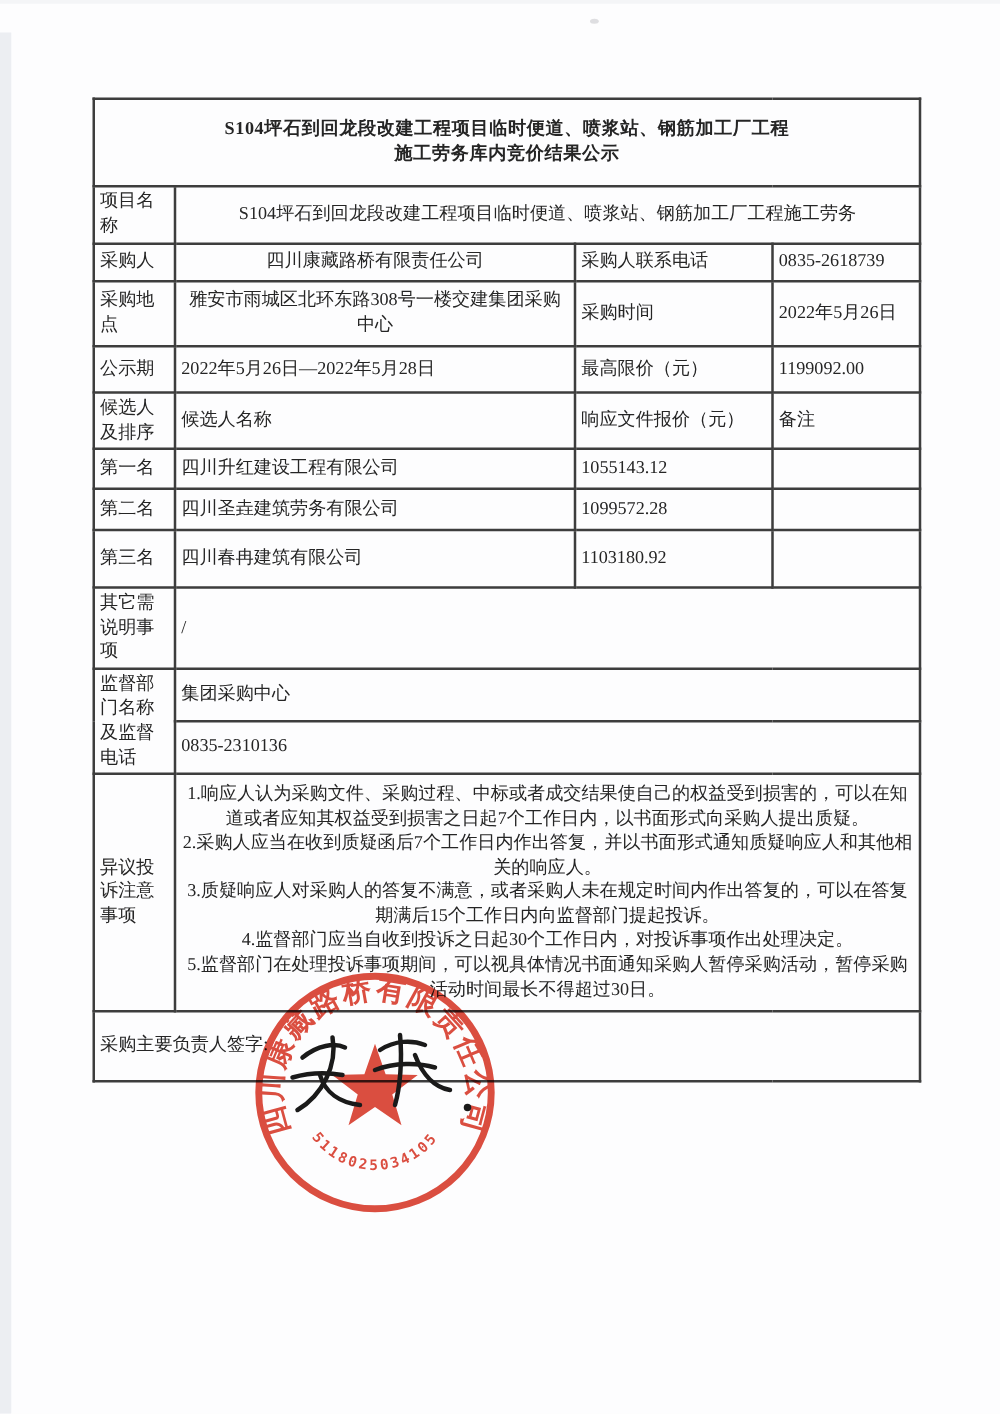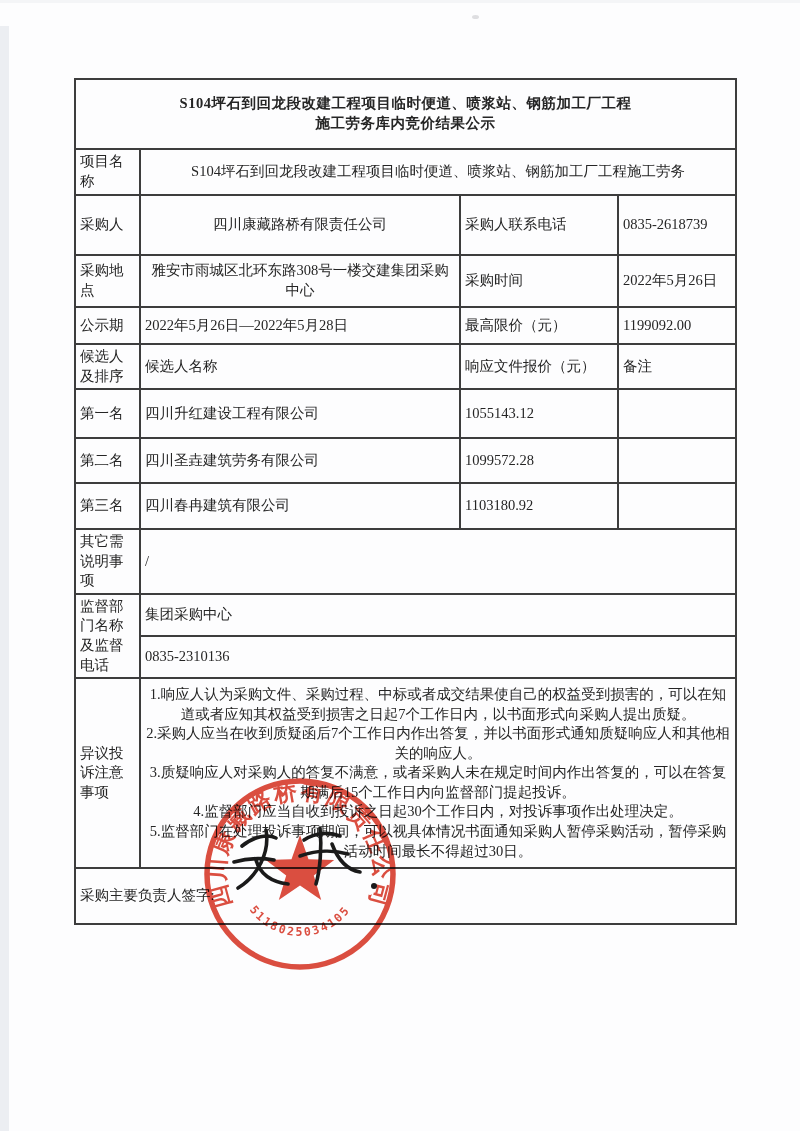--- a/index.html
+++ b/index.html
@@ -78,21 +78,21 @@
         <div>S104坪石到回龙段改建工程项目临时便道、喷浆站、钢筋加工厂工程</div>
         <div>施工劳务库内竞价结果公示</div>
       </td>
     </tr>
 
     <tr style="height:46px">
       <td class="lbl">项目名称</td>
       <td colspan="3" class="val-l">S104坪石到回龙段改建工程项目临时便道、喷浆站、钢筋加工厂工程施工劳务</td>
     </tr>
 
-    <tr style="height:60px">
+    <tr style="height:30px">
       <td class="lbl">采购人</td>
       <td class="val-l">四川康藏路桥有限责任公司</td>
       <td class="lbl-c">采购人联系电话</td>
       <td class="val-c nowrap">0835-2618739</td>
     </tr>
 
     <tr style="height:52px">
       <td class="lbl">采购地点</td>
       <td class="val-l">雅安市雨城区北环东路308号一楼交建集团采购中心</td>
       <td class="lbl-c">采购时间</td>
@@ -106,27 +106,27 @@
       <td class="val-c nowrap">1199092.00</td>
     </tr>
 
     <tr style="height:41px">
       <td class="lbl">候选人及排序</td>
       <td class="val-c">候选人名称</td>
       <td class="lbl-c">响应文件报价（元）</td>
       <td class="val-c">备注</td>
     </tr>
 
-    <tr style="height:49px">
+    <tr style="height:32px">
       <td class="lbl-c">第一名</td>
       <td class="val-c">四川升红建设工程有限公司</td>
       <td class="val-c nowrap">1055143.12</td>
       <td class="val-c"></td>
     </tr>
-    <tr style="height:45px">
+    <tr style="height:33px">
       <td class="lbl-c">第二名</td>
       <td class="val-c">四川圣垚建筑劳务有限公司</td>
       <td class="val-c nowrap">1099572.28</td>
       <td class="val-c"></td>
     </tr>
     <tr style="height:46px">
       <td class="lbl-c">第三名</td>
       <td class="val-c">四川春冉建筑有限公司</td>
       <td class="val-c nowrap">1103180.92</td>
       <td class="val-c"></td>

